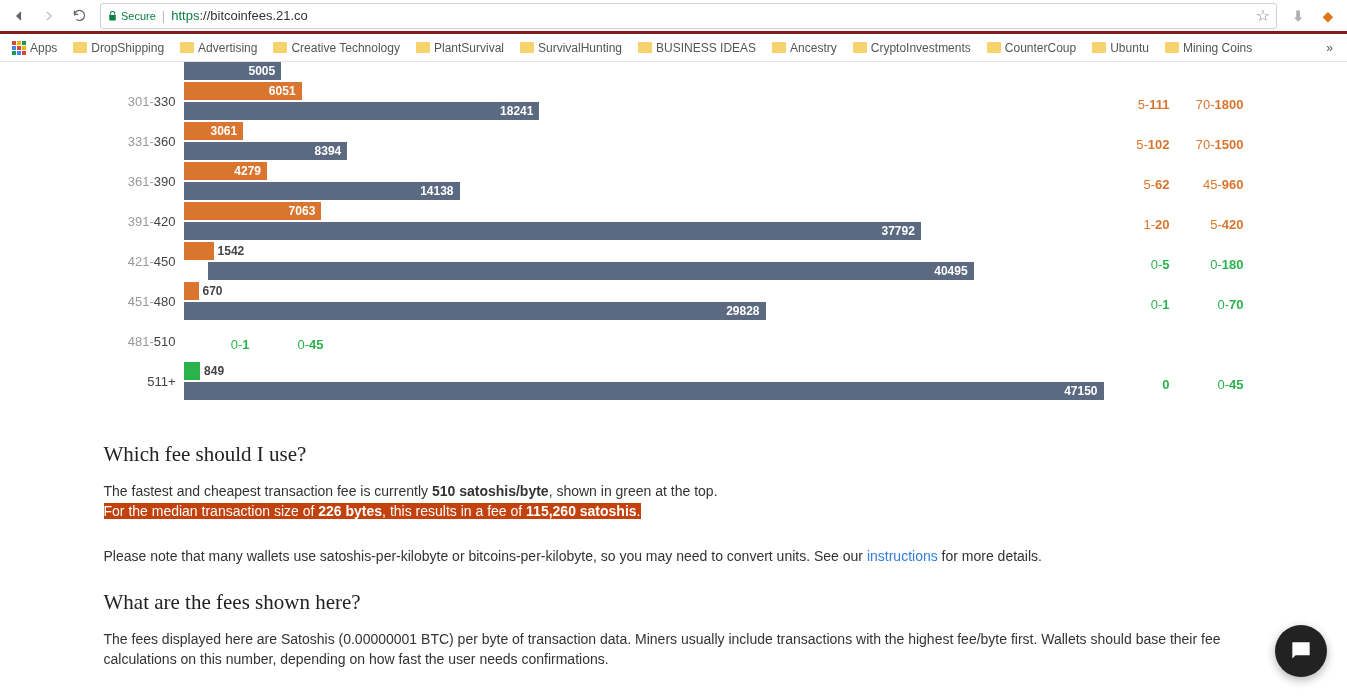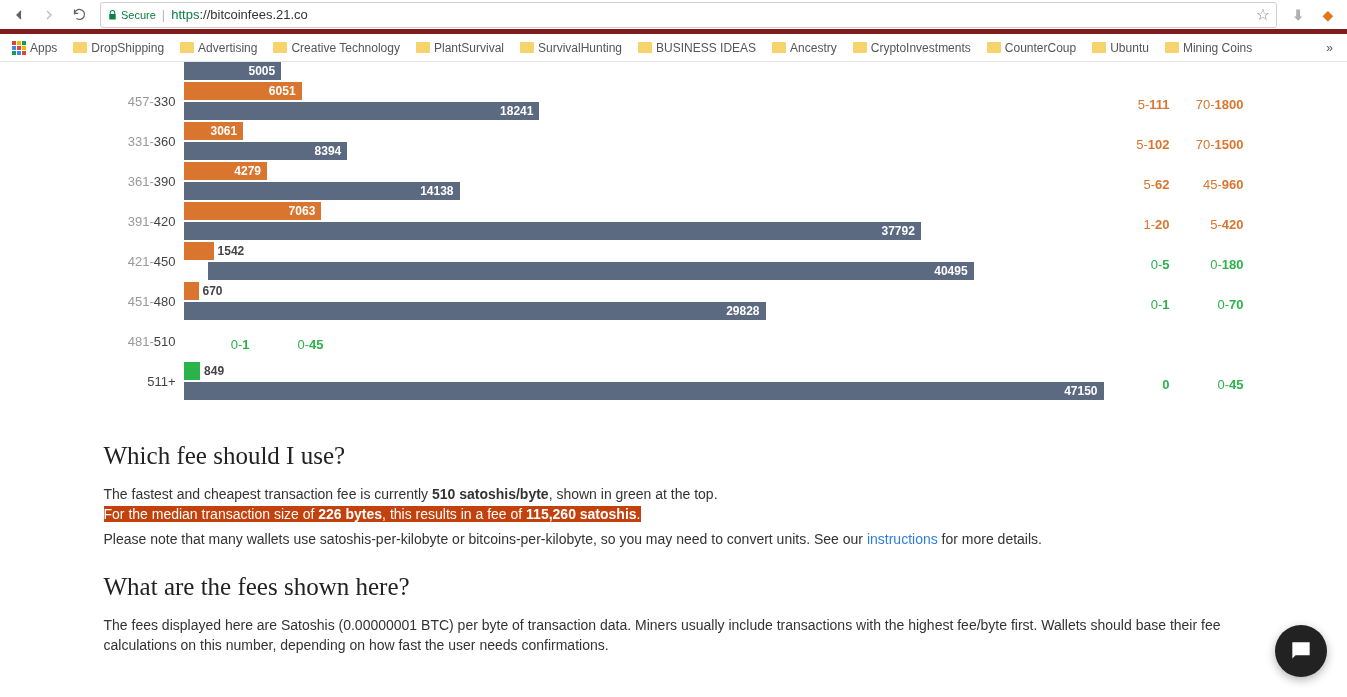--- a/index.html
+++ b/index.html
@@ -1,19 +1,19 @@
 <!DOCTYPE html>
 <html><head>
 <meta charset="utf-8">
 <style>
   * { box-sizing: border-box; margin: 0; padding: 0; }
   body { font-family: Arial, Helvetica, sans-serif; font-size: 13px; color: #333; background:#fff; width:1347px; }
   
   
-  .chrome-bar { height:34px; display:flex; align-items:center; padding:0 6px; gap:4px; border-bottom:5px solid #7f1d1d; }
+  .chrome-bar { height:34px; display:flex; align-items:center; padding:0 6px; gap:4px; border-bottom:3px solid #7f1d1d; }
   .nav-btn { width:26px; height:26px; display:flex; align-items:center; justify-content:center; color:#5f6368; border-radius:13px; cursor:pointer;}
   .nav-btn.disabled { color:#bdbdbd; }
   .omnibox { flex:1; height:26px; border:1px solid #d0d0d0; border-radius:3px; display:flex; align-items:center; padding:0 6px; font-size:13px; gap:6px; margin:0 4px;}
   .lock { color:#0b8043; font-size:11px; display:flex; align-items:center; gap:3px;}
   .sep { color:#bbb; }
   .url-prefix { color:#0b8043; }
   .url-rest { color:#333; }
   .star { color:#888; font-size:16px; margin-left:4px; cursor:pointer;}
   .ext-ic { width:20px; height:20px; margin:0 3px; display:flex; align-items:center; justify-content:center; font-size:14px;}
   .bookmarks { height:28px; display:flex; align-items:center; padding:0 6px; gap:2px; border-bottom:1px solid #e5e5e5; font-size:12px; color:#555;}
@@ -49,21 +49,21 @@
   .c-blue { background:#5b6a81; }
   .c-green { background:#2bb34b; }
   .est { width:140px; text-align:right; padding-top:2px; font-size:13px; }
   .est-row { display:flex; justify-content:flex-end; gap:18px; height:40px; align-items:center;}
   .est-cell { min-width:56px; text-align:right;}
   .est .lo { font-weight:normal;}
   .est .hi { font-weight:bold;} 
 
   
   .content { width:1140px; margin:40px auto 0; }
-  h3 { font-family: Georgia, 'Times New Roman', serif; font-weight:normal; font-size:25px; color:#222; margin:24px 0 14px; }
+  h3 { font-family: Georgia, 'Times New Roman', serif; font-weight:normal; font-size:21px; color:#222; margin:24px 0 14px; }
   p { font-size:14px; color:#333; line-height:1.45; margin:4px 0;}
   .hl { background:#c2410c; color:#fff; }
   .hl b { color:#fff; }
   a.link { color:#2f7de1; text-decoration:none;}
   
   
   .chat { position:fixed; right:20px; bottom:20px; width:52px; height:52px; border-radius:26px; background:#222; display:flex; align-items:center; justify-content:center; box-shadow:0 3px 10px rgba(0,0,0,.3); cursor:pointer;}
   .chat svg { fill:#fff; }
 </style>
 </head>
@@ -171,21 +171,21 @@
         <div class="range-lbl" style="padding-top: 0px;"></div>
         <div class="bars">
           <div class="bar" style="width: 97.6585px;">
             <div class="bar-seg c-blue" style="width:100%;height:18px;"></div>
             <span class="val ">5005</span>
           </div>
         </div>
         <div class="est"></div>
       </div>
       <div class="row">
-        <div class="range-lbl"><span class="lo">457-</span><span class="hi">330</span></div>
+        <div class="range-lbl"><span class="lo">301-</span><span class="hi">330</span></div>
         <div class="bars">
           <div class="bar" style="width: 118.068px;">
             <div class="bar-seg c-orange" style="width:100%;height:18px;"></div>
             <span class="val ">6051</span>
           </div>
           <div class="bar" style="width: 355.922px;">
             <div class="bar-seg c-blue" style="width:100%;height:18px;"></div>
             <span class="val ">18241</span>
           </div>
         </div>
@@ -320,21 +320,21 @@
         </div>
       </div>
     </div>
 
   <div class="content">
     <h3>Which fee should I use?</h3>
     <p>
       <span>The fastest and cheapest transaction fee is currently </span><b>510 satoshis/byte</b><span>, shown in green at the top.</span><br>
       <span class="hl"><span>For the median transaction size of </span><b>226 bytes</b><span>, this results in a fee of </span><b>115,260 satoshis</b><span>.</span></span>
     </p>
-    <p style="margin-top:4px;">
+    <p style="margin-top:24px;">
       <span>Please note that many wallets use satoshis-per-kilobyte or bitcoins-per-kilobyte, so you may need to convert units. See our </span><a class="link">instructions</a><span> for more details.</span>
     </p>
     <h3>What are the fees shown here?</h3>
     <p>The fees displayed here are Satoshis (0.00000001 BTC) per byte of transaction data. Miners usually include transactions with the highest fee/byte first. Wallets should base their fee calculations on this number, depending on how fast the user needs confirmations.</p>
   </div>
 </div>
 
 <div class="chat">
   <svg width="26" height="26" viewBox="0 0 24 24">
       <path d="M4 4h16v12H7l-3 3V4z"></path>

